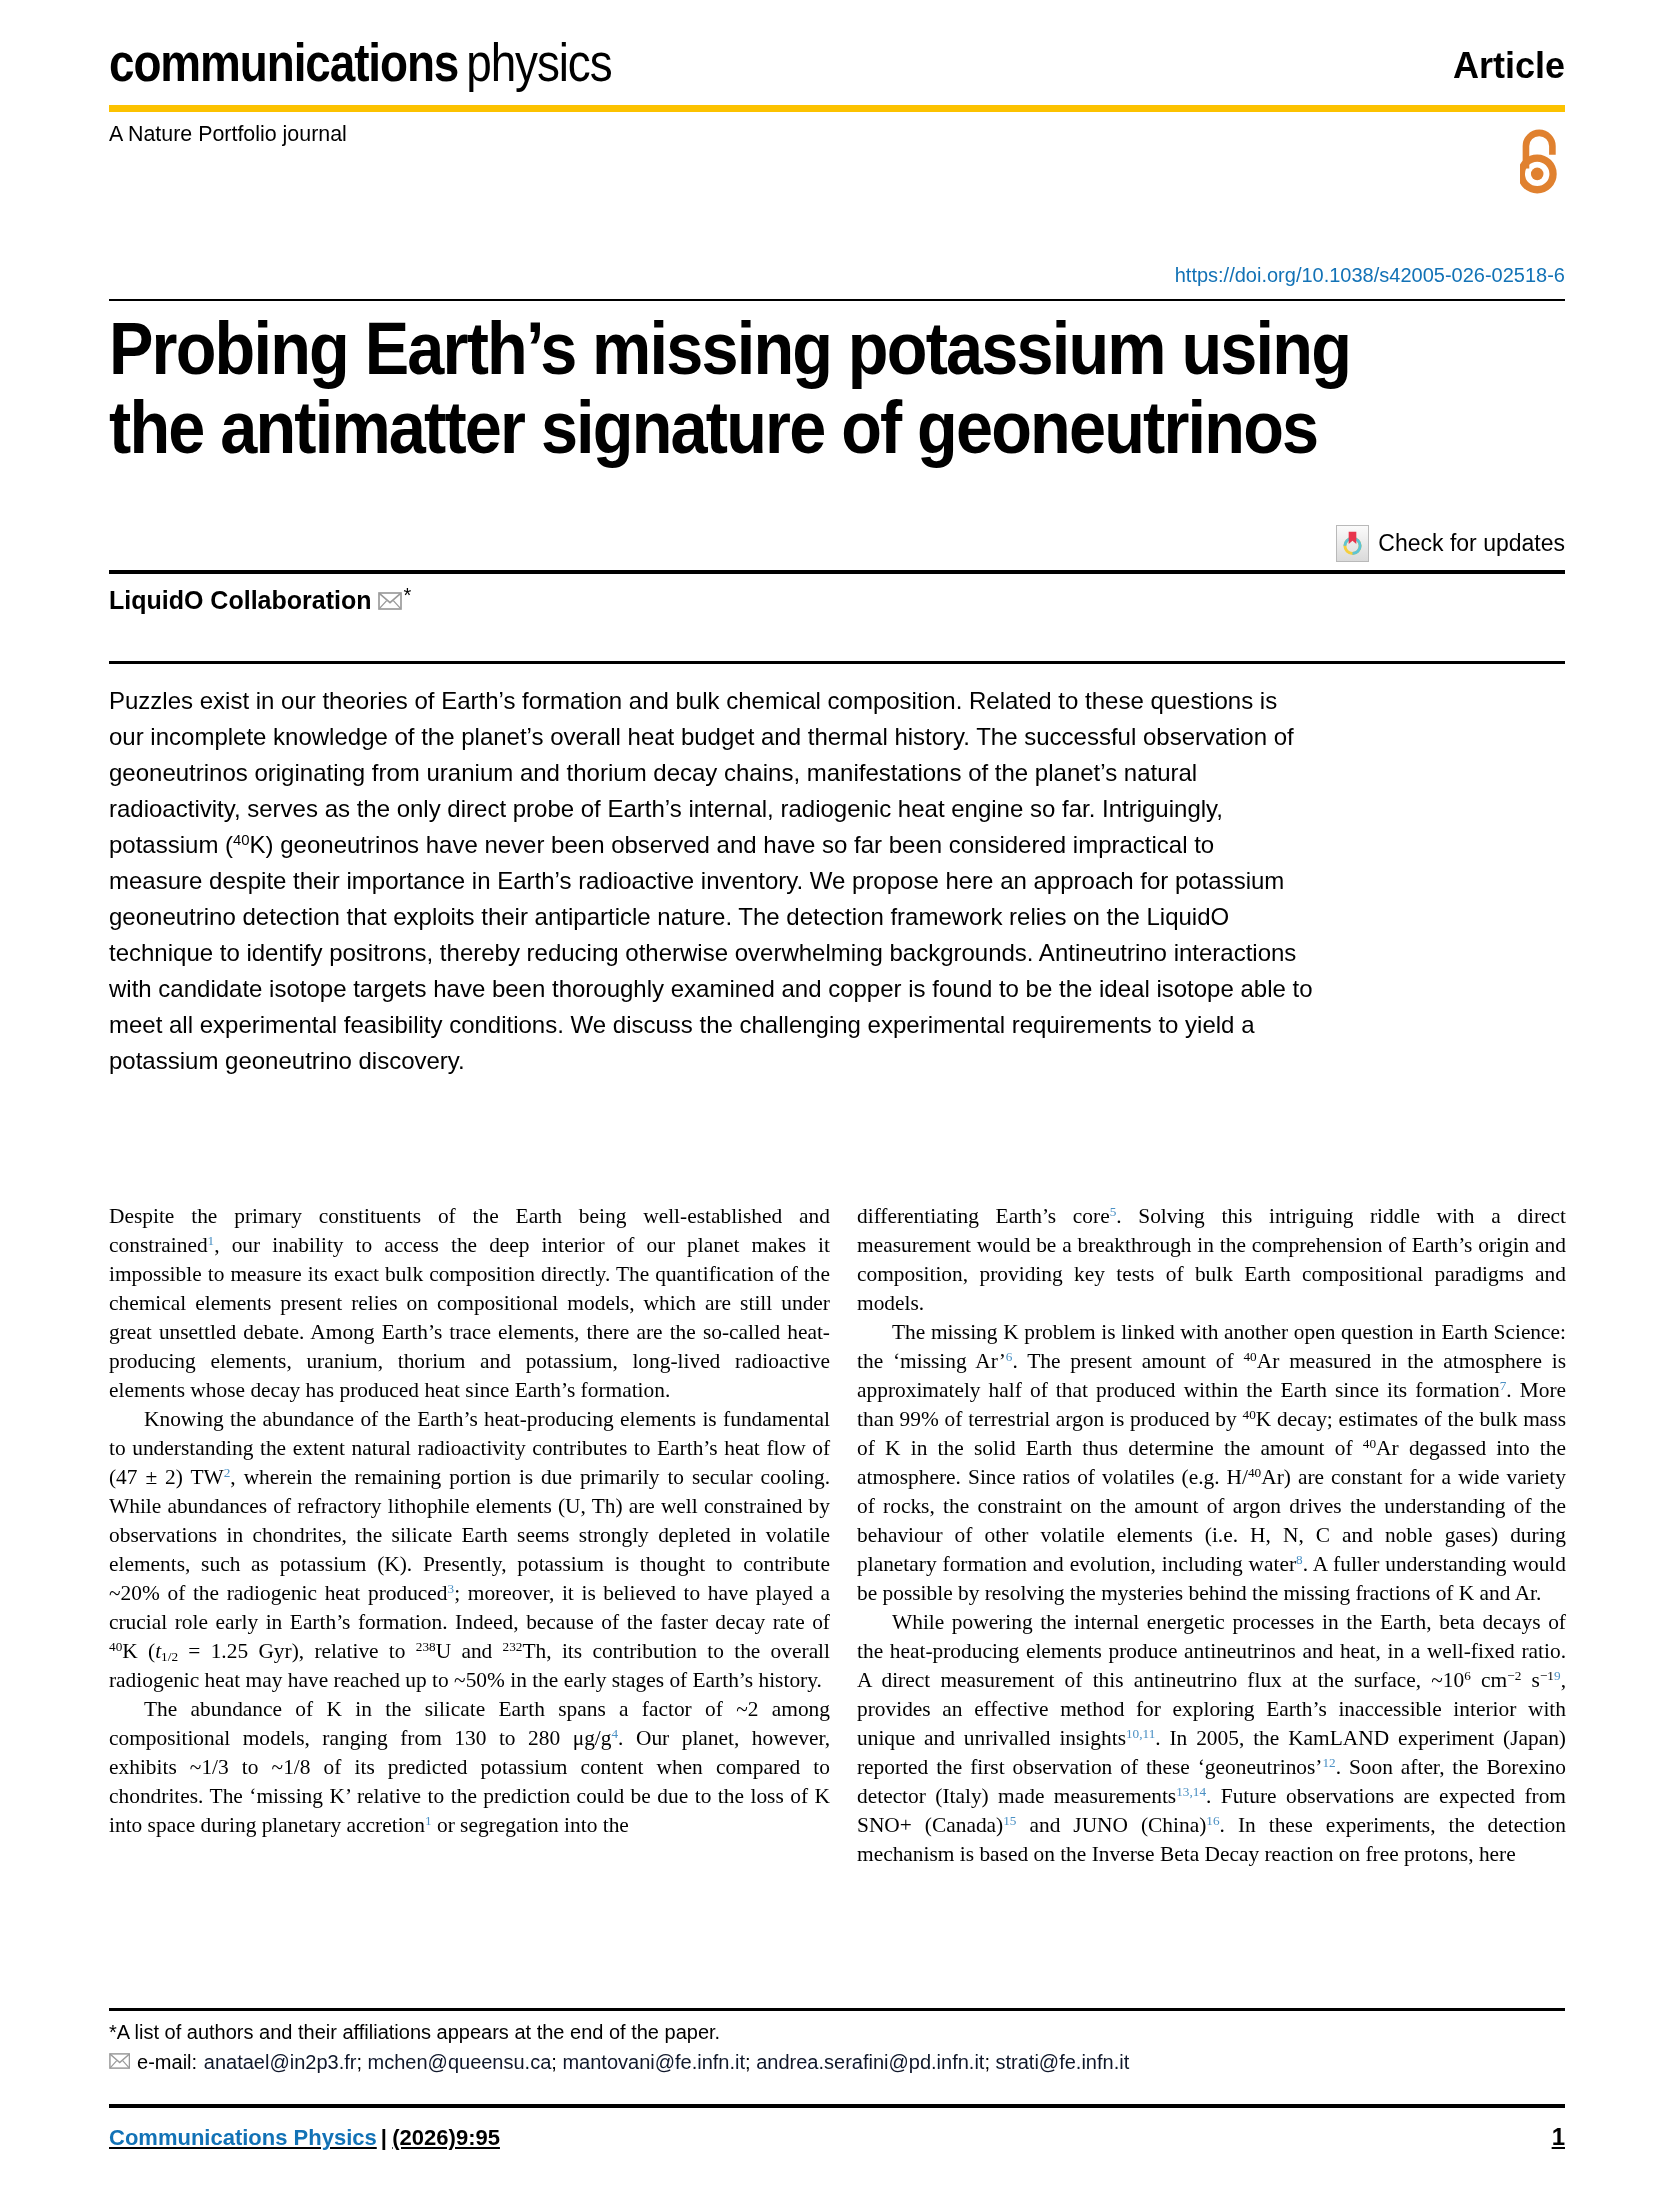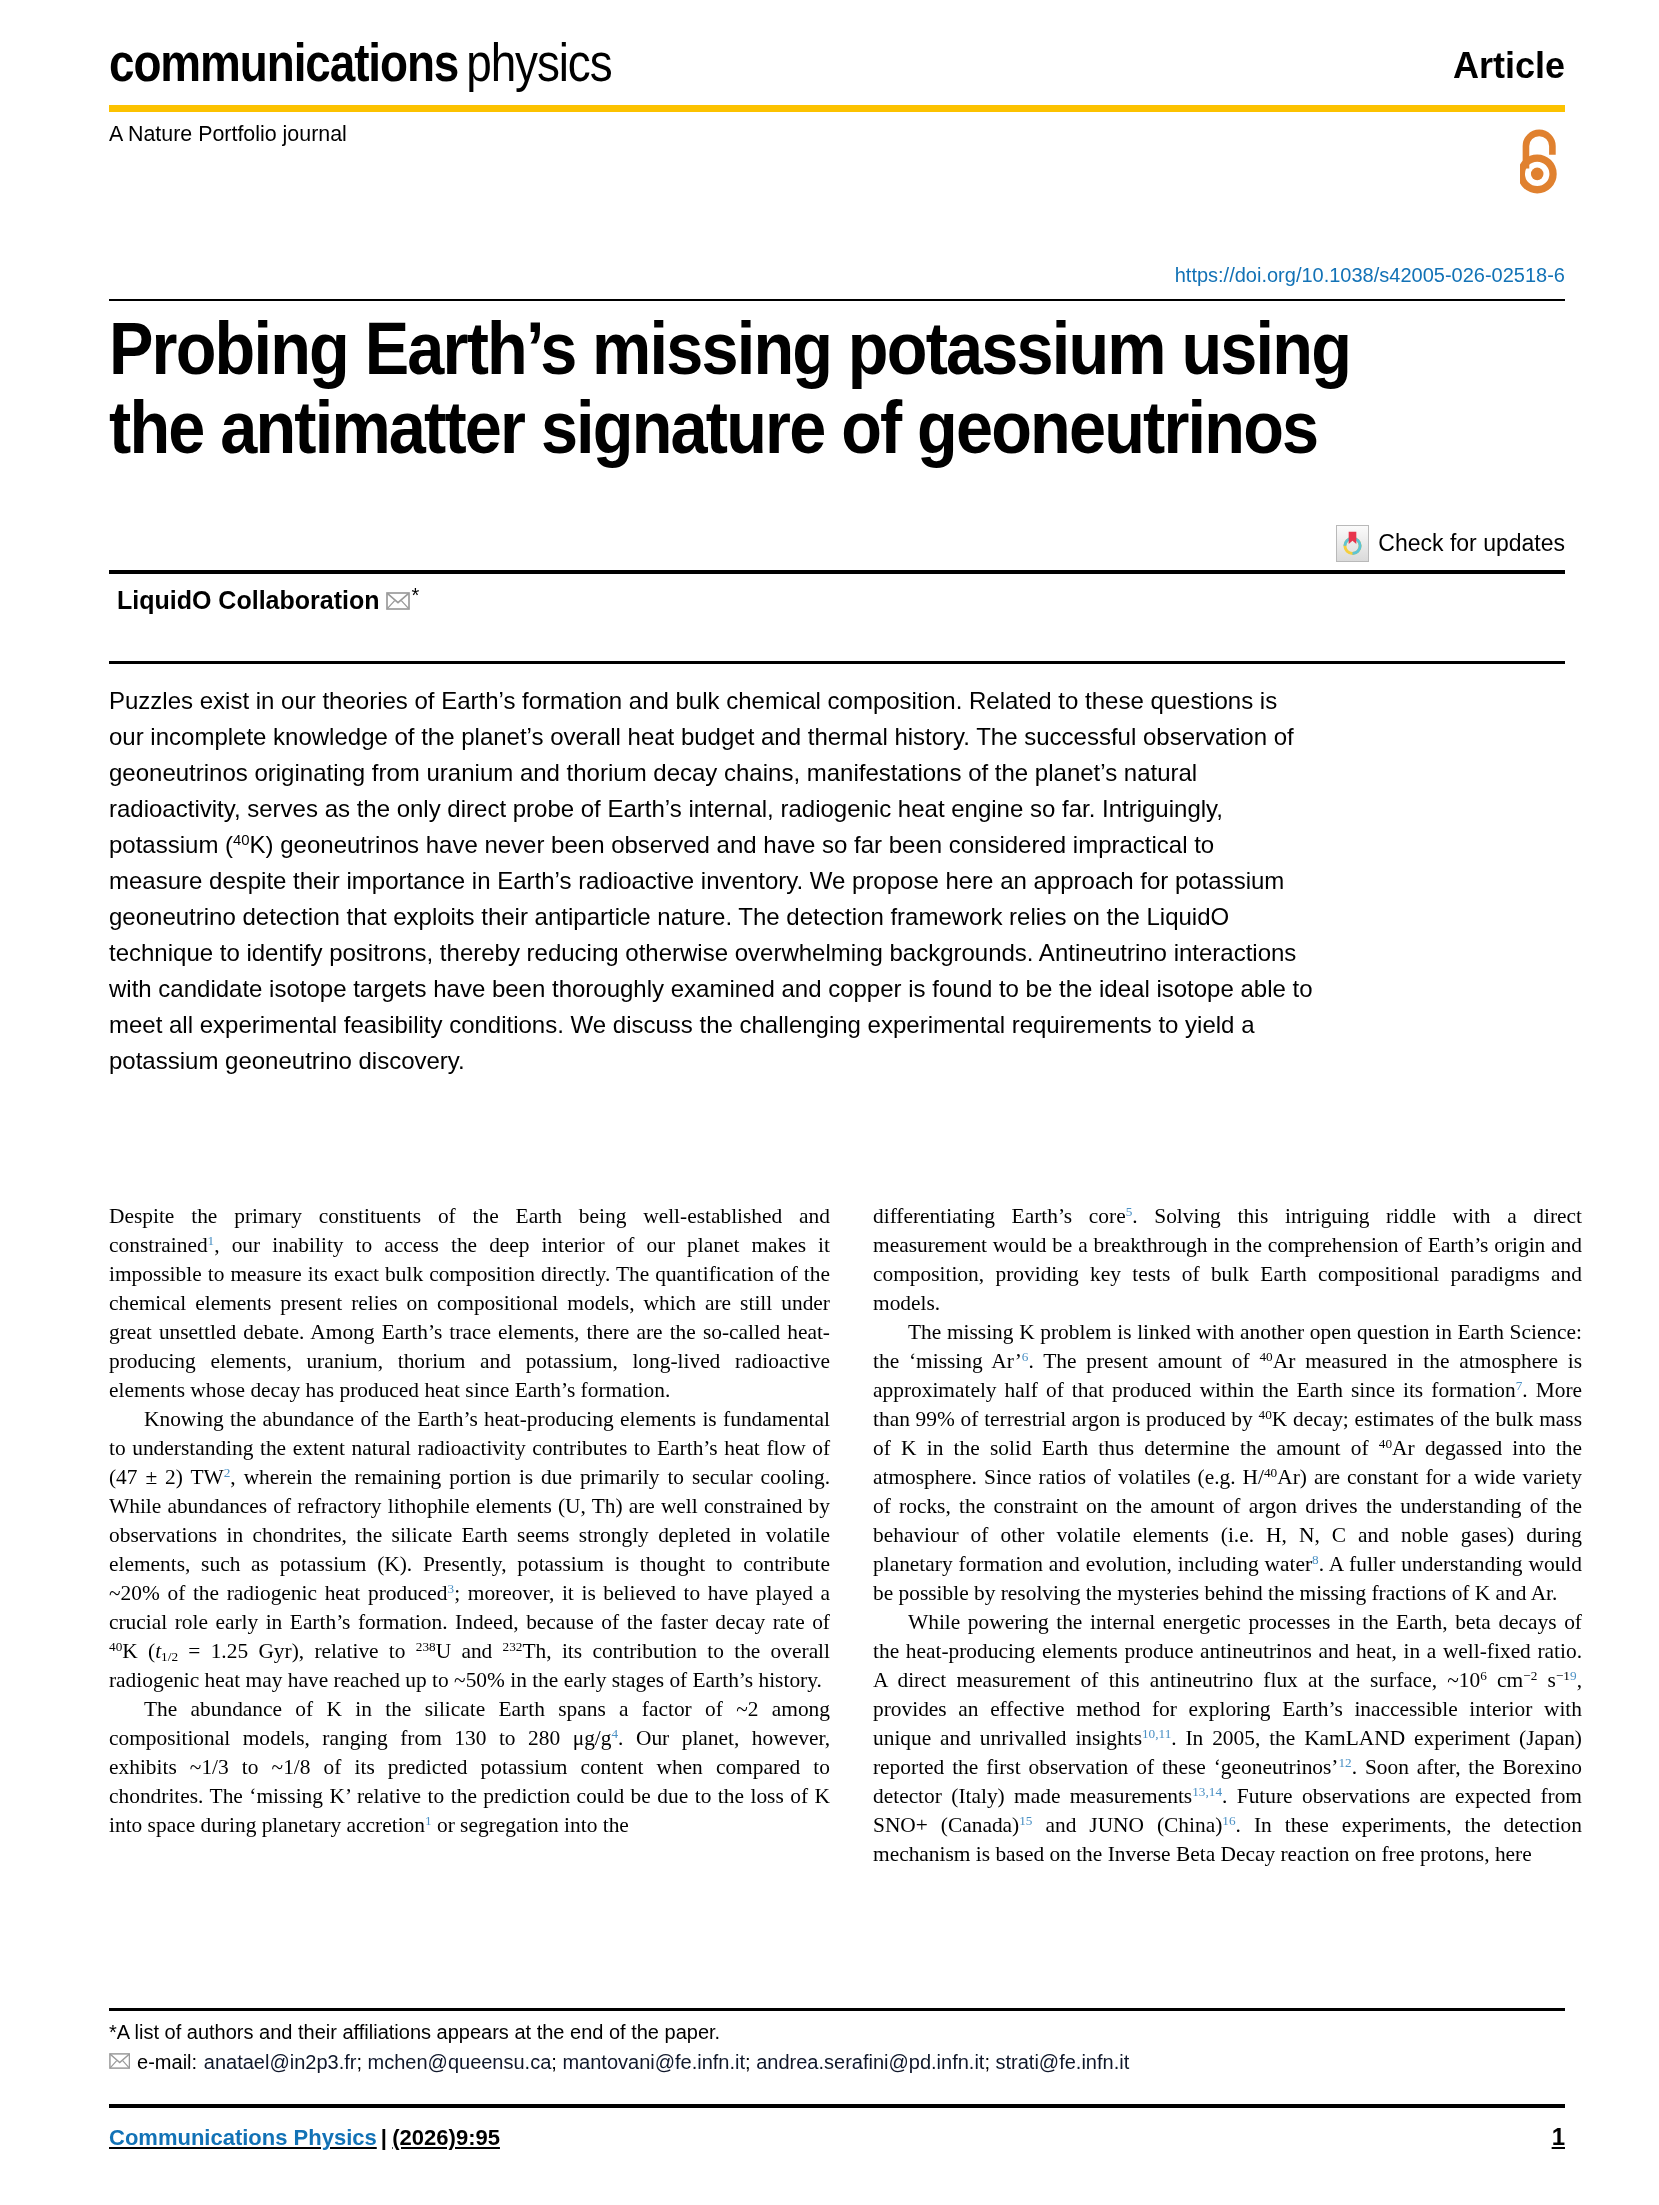--- a/index.html
+++ b/index.html
@@ -27,33 +27,33 @@
   .rule-bottom{top:2104px;height:4px;}
 
   .title{position:absolute;left:0;top:309px;width:1606px;font-weight:700;font-size:74px;
          line-height:79px;letter-spacing:-2px;transform:scaleX(0.90);transform-origin:top left;
          white-space:nowrap;}
   .check-badge{position:absolute;right:0;top:525px;display:flex;align-items:center;gap:9.4px;cursor:pointer;}
   .check-badge-box{width:31px;height:35px;border:0.7px solid #b9b9b9;
         background:linear-gradient(#fbfbfb,#dadada);display:flex;align-items:center;justify-content:center;}
   .check-badge-text{font-size:23px;}
 
-  .byline{position:absolute;left:8px;top:585px;display:flex;align-items:flex-end;justify-content:space-between;}
+  .byline{position:absolute;left:0;top:585px;display:flex;align-items:flex-end;justify-content:space-between;}
   .byline-name{font-size:25px;font-weight:700;line-height:1.2;}
   .byline-env{margin:0 1.3px 2.7px 6.7px;}
   .byline-star{font-size:20px;position:relative;top:-8px;}
 
   .abstract{position:absolute;left:0;top:683px;width:1205px;font-size:24px;line-height:36px;
             text-align:left;}
 
   .bodycols{position:absolute;left:0;top:1202px;width:1456px;}
   .col{position:absolute;top:0;font-family:"Liberation Serif",serif;font-size:21.4px;line-height:29px;
        text-align:justify;}
   .col-left{left:0;width:721px;}
-  .col-right{left:748px;width:709px;margin-left:16px;}
+  .col-right{left:748px;width:709px;}
   .para{margin:0;}
   .indent{text-indent:35px;}
   sup{font-size:0.62em;line-height:0;vertical-align:baseline;position:relative;top:-0.55em;}
   sub{font-size:0.62em;line-height:0;vertical-align:baseline;position:relative;top:0.22em;margin-top:20px;}
   sup.ref{color:#4A90C4;}
 
   .footnote{position:absolute;left:0;top:2021px;font-size:20px;}
   .email-row{position:absolute;left:0;top:2051px;font-size:20px;display:flex;align-items:flex-start;gap:6.7px;}
   .email-links a, .email-link{color:#0f172a;text-decoration:none;cursor:pointer;}
 

